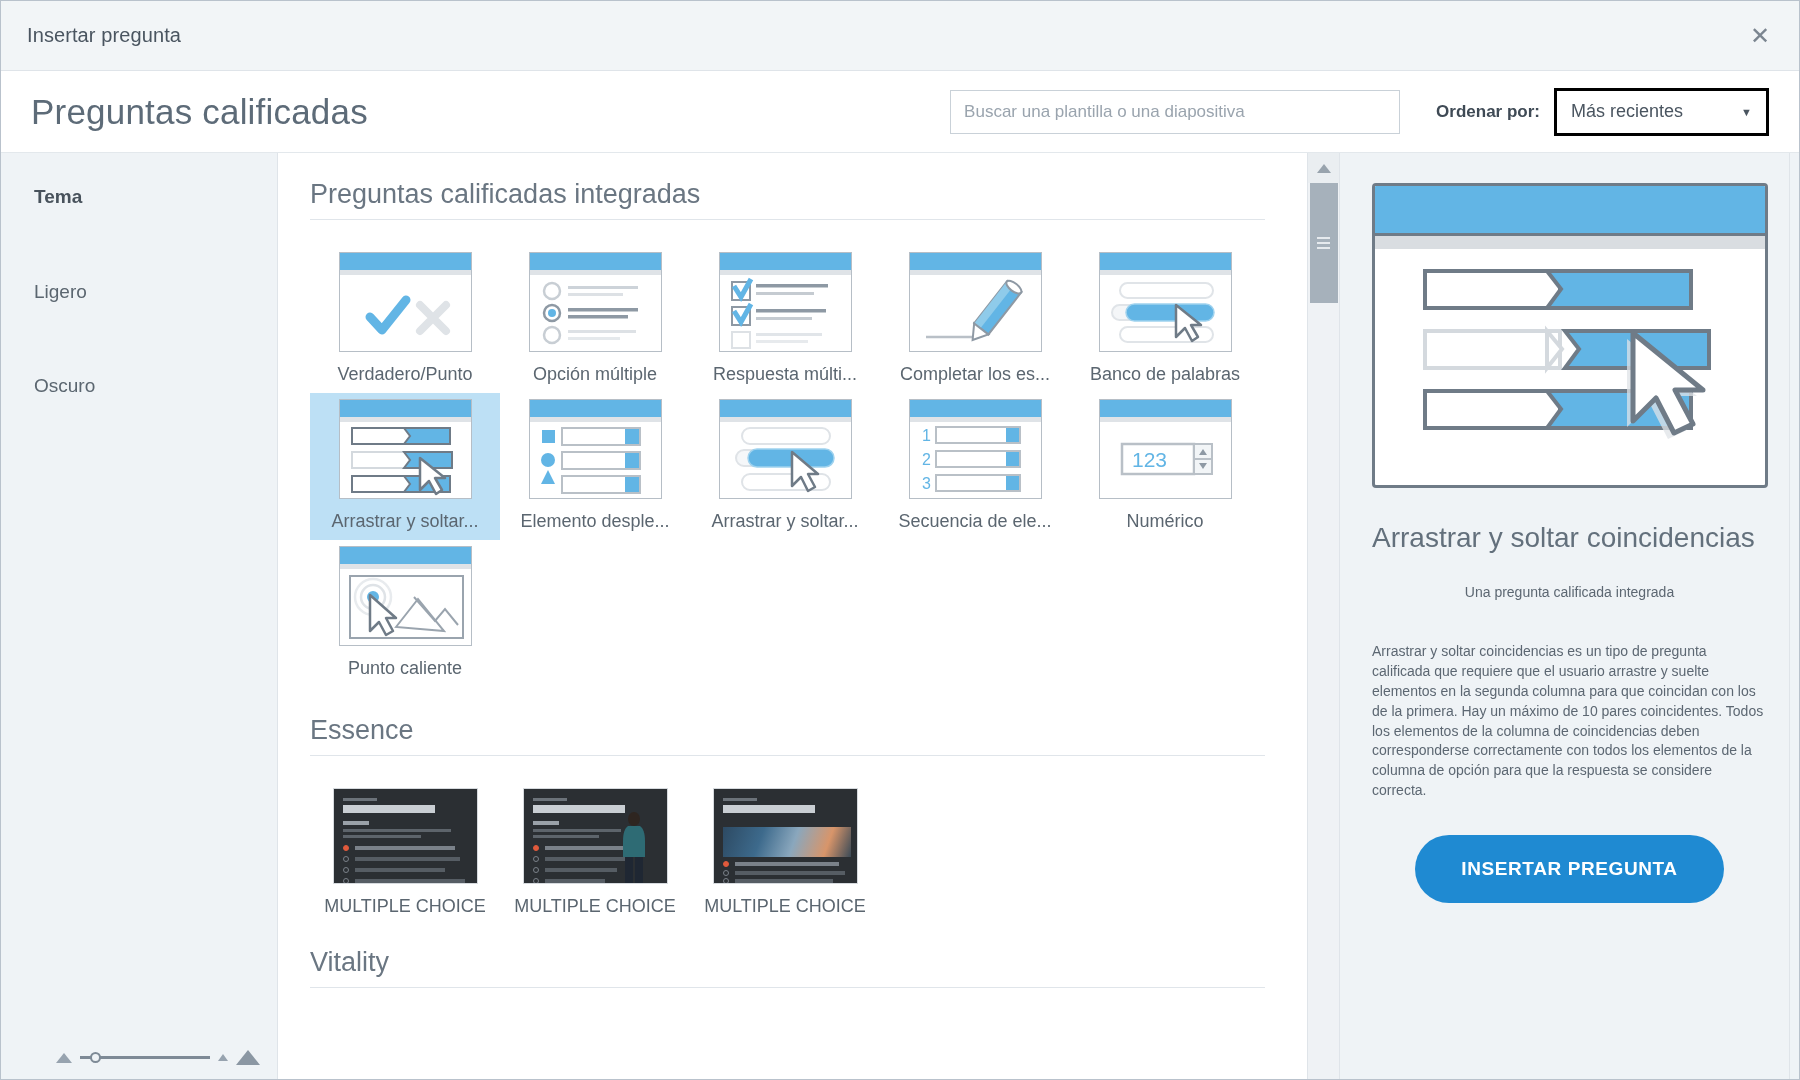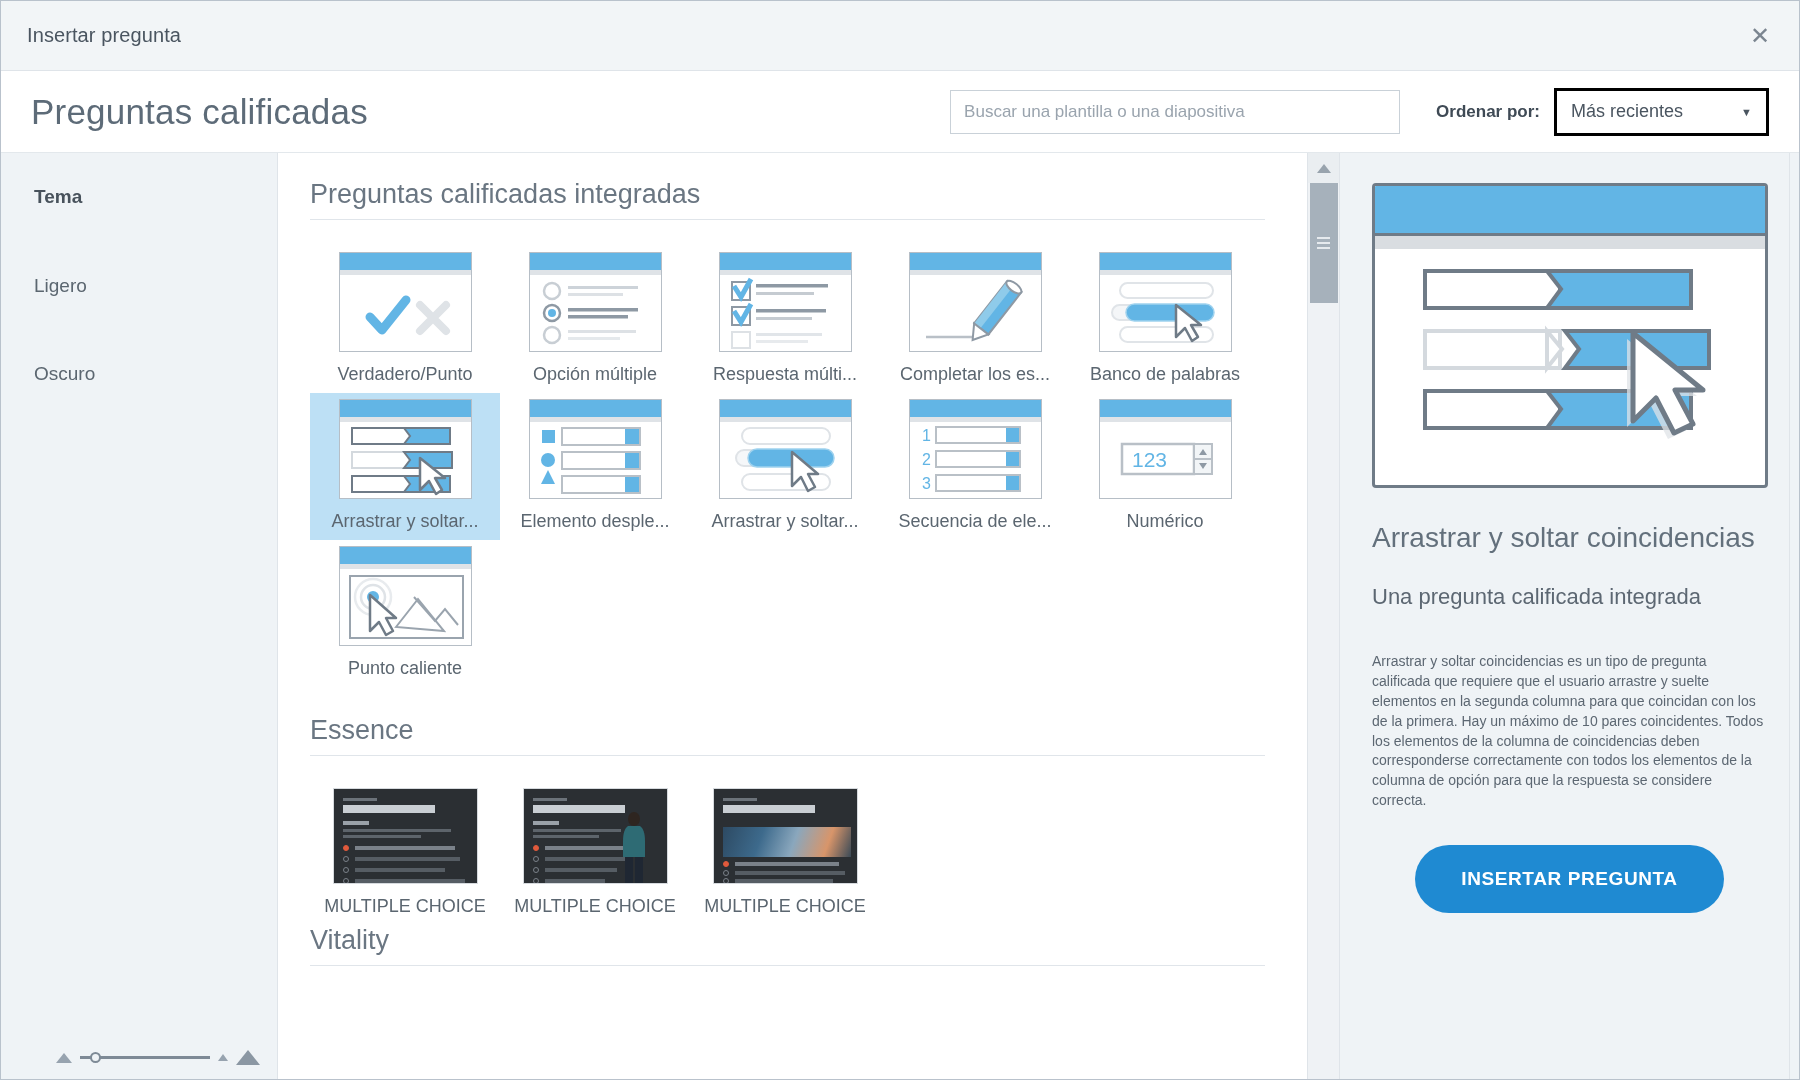--- a/index.html
+++ b/index.html
@@ -70,21 +70,21 @@
     cursor: pointer;
   }
   .caret { font-size: 11px; color: #4a5560; }
   
   .body { flex: 1; display: flex; min-height: 0; }
   .sidebar {
     width: 277px; min-width: 277px;
     background: #eff3f6;
     border-right: 1px solid #dfe4e9;
     padding: 33px 0 0 33px;
-    display: flex; flex-direction: column;
+    display: flex; flex-direction: column; gap: 6px;
   }
   .sidebar-head {
     font-size: 19px; color: #48525c; font-weight: bold;
     margin-bottom: 19px;
   }
   .sidebar-item {
     font-size: 19px; color: #5b6670;
     margin-bottom: 18px; cursor: pointer; margin-top: 48px;
   }
   .sidebar-spacer { flex: 1; }
@@ -207,21 +207,21 @@
     display:flex; flex-direction:column;
   }
   .pc-bar { height: 50px; background: #62b5e5; border-bottom:3px solid #6f7b87; }
   .pc-sub { height: 13px; background: #d9dde1; }
   .pc-body { flex:1; position:relative; }
   .preview-title {
     font-size: 28px; color: #63707c; font-weight: 400;
     margin-top: 34px;
   }
   .preview-subtitle {
-    font-size: 22px; color: #5c6772; margin-top: 30px;
+    font-size: 14px; color: #5c6772; margin-top: 30px; text-align: center;
   }
   .preview-desc {
     font-size: 14px; color: #5c6772; line-height: 1.42;
     margin-top: 42px;
   }
   .insert-btn {
     align-self: center;
     margin-top: 34px;
     background: #1f8ad2; color: #fff;
     border: none; border-radius: 40px;
@@ -548,21 +548,21 @@
                 <div class="slide-opt" style="top:73px;left:21px;width:104px;background:#7a8189"></div>
               <div class="slide-dot" style="top:81px"></div>
                 <div class="slide-opt" style="top:82px;left:21px;width:110px"></div>
               <div class="slide-dot" style="top:89px"></div>
                 <div class="slide-opt" style="top:90px;left:21px;width:98px"></div>
             </div>
             <div class="tile-label">MULTIPLE CHOICE</div>
           </div>
         </div>
 
-        <div class="section-title" style="">Vitality</div>
+        <div class="section-title" style="margin-top:22px">Vitality</div>
         <div class="section-rule"></div>
       </div>
 
       <div class="vscroll">
         <div class="scroll-arrow">
             <div class="tri-up"></div>
           </div>
         <div class="scroll-thumb">
           <div class="grip"></div>
           <div class="grip"></div>

